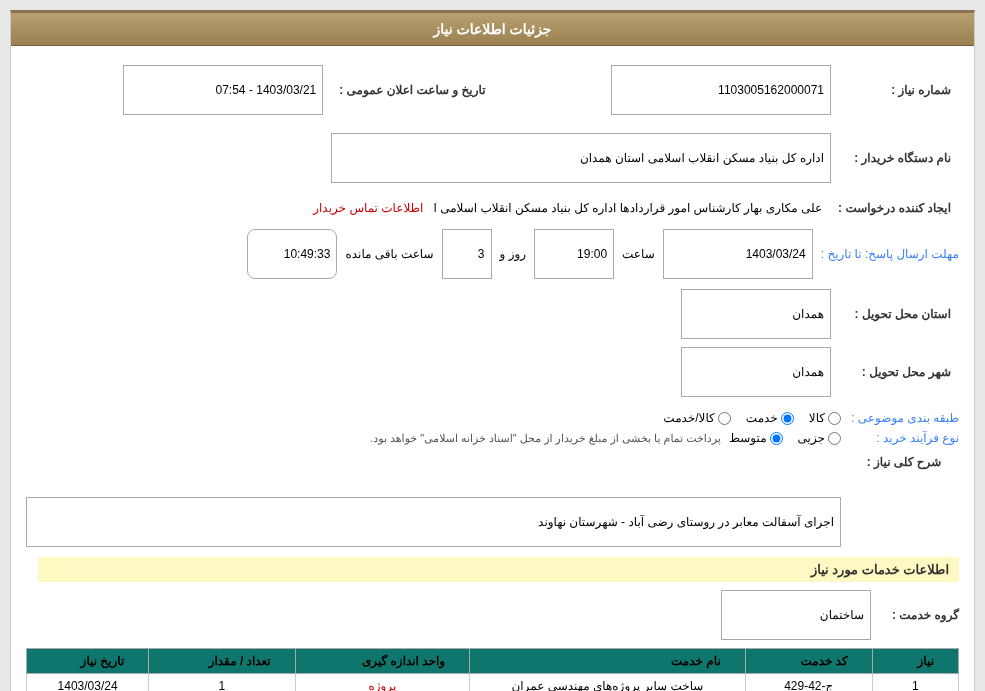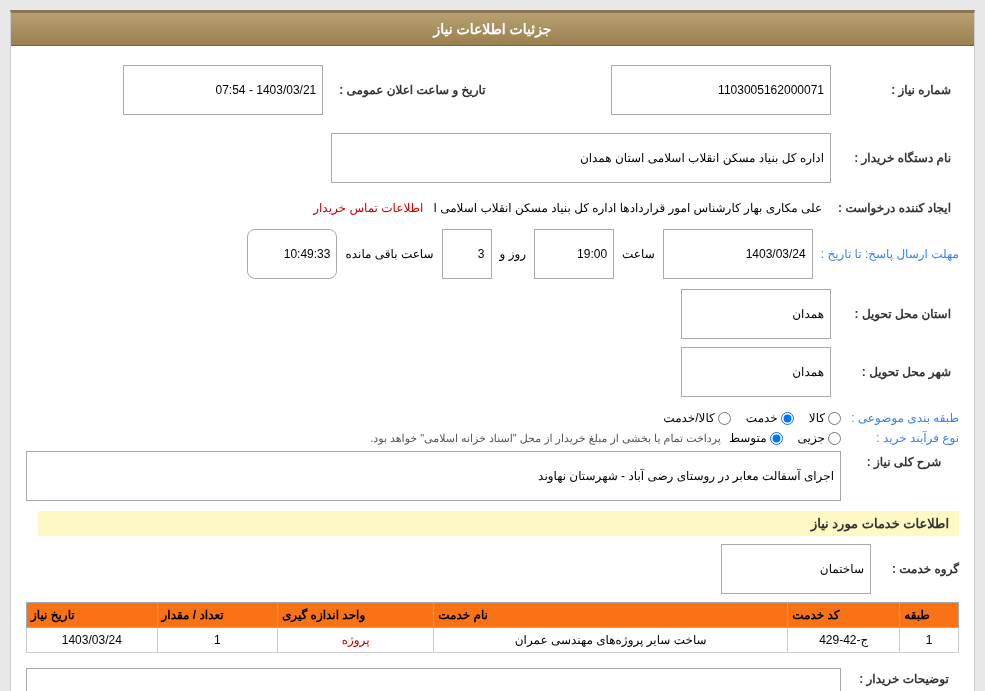--- a/index.html
+++ b/index.html
@@ -110,24 +110,24 @@
       color: #c00;
       text-decoration: none;
       cursor: pointer;
     }
     .services-table {
       width: 100%;
       border-collapse: collapse;
       margin-top: 8px;
     }
     .services-table th {
-      background: #f97316;
+      background: #0f766e;
       border: 1px solid #aaa;
-      padding: 5px 4px;
-      text-align: left;
+      padding: 5px 24px;
+      text-align: right;
       font-weight: bold;
       font-size: 12px;
     }
     .services-table td {
       border: 1px solid #ccc;
       padding: 5px 8px;
       text-align: center;
       font-size: 12px;
     }
     .services-table tr:nth-child(even) td {
@@ -303,35 +303,35 @@
             <input type="radio" name="process" checked="" style="">
             <span>متوسط</span>
           </div>
         </div>
         <span style="color:#555; font-size:11px;">پرداخت تمام یا بخشی از مبلغ خریدار از محل "اسناد خزانه اسلامی" خواهد بود.</span>
       </div>
 
       <div class="desc-row">
         <span class="label-text">شرح کلی نیاز :</span>
         <div style="flex:1;">
-          <div class="input-box" style="min-width:100%; width:100%;">اجرای آسفالت معابر در روستای رضی آباد - شهرستان نهاوند</div>
+          <div class="input-box" style="min-width:100%; width:100%;margin-top:46px;">اجرای آسفالت معابر در روستای رضی آباد - شهرستان نهاوند</div>
         </div>
       </div>
 
       <div class="section-header">اطلاعات خدمات مورد نیاز</div>
 
       <div class="service-group-row">
         <span class="label-text">گروه خدمت :</span>
         <div class="input-box input-box-medium">ساختمان</div>
       </div>
 
       <table class="services-table">
         <thead>
           <tr>
-            <th>طبقه</th>
+            <th>نیاز</th>
             <th>کد خدمت</th>
             <th>نام خدمت</th>
             <th>واحد اندازه گیری</th>
             <th>تعداد / مقدار</th>
             <th>تاریخ نیاز</th>
           </tr>
         </thead>
         <tbody id="services-tbody">
         <tr>
       <td>1</td>

